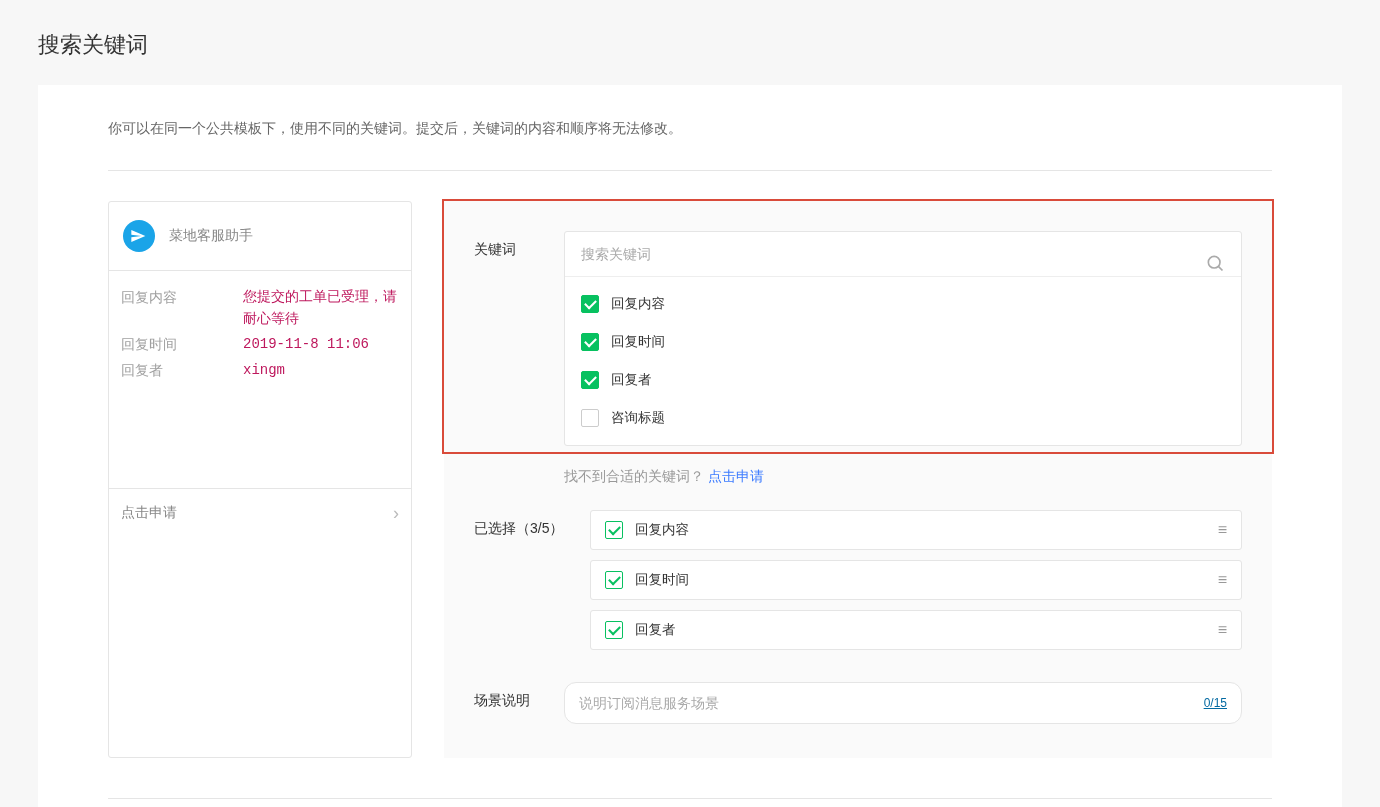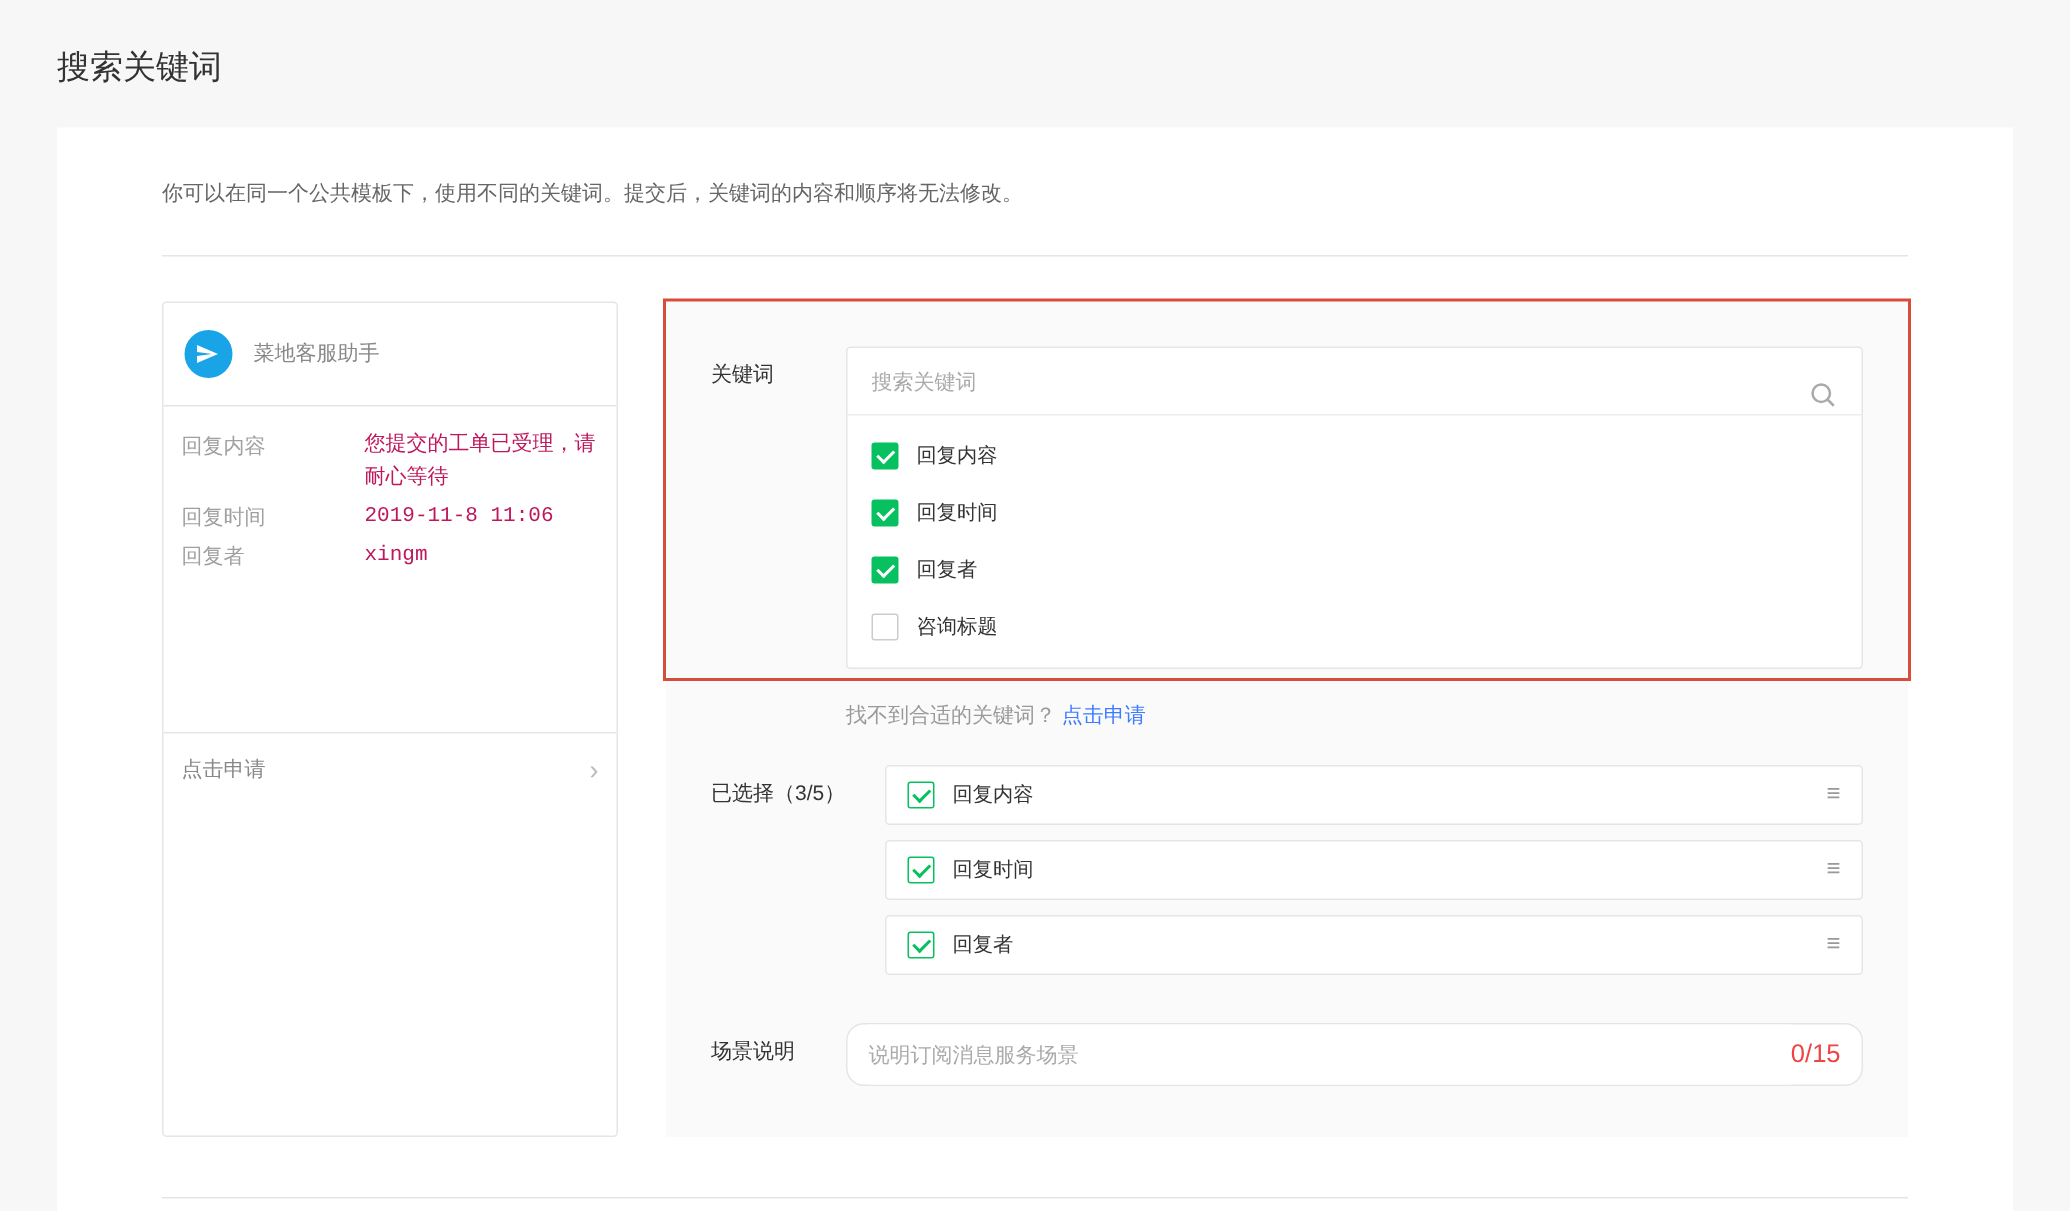--- a/index.html
+++ b/index.html
@@ -252,22 +252,23 @@
     }
     .scene-input {
       flex: 1;
       border: none;
       outline: none;
       padding: 12px 0;
       font-size: 14px;
     }
     .scene-input::placeholder { color: #aaa; }
     .char-count {
-      color: #ef4444;
-      font-size: 17px;
+      color: #0369a1;
+      font-size: 12px;
+      text-decoration: underline;
     }
     .divider {
       border-top: 1px solid #e5e5e5;
     }
     .submit-row {
       display: flex;
       justify-content: center;
       padding: 22px 0 0;
     }
     

